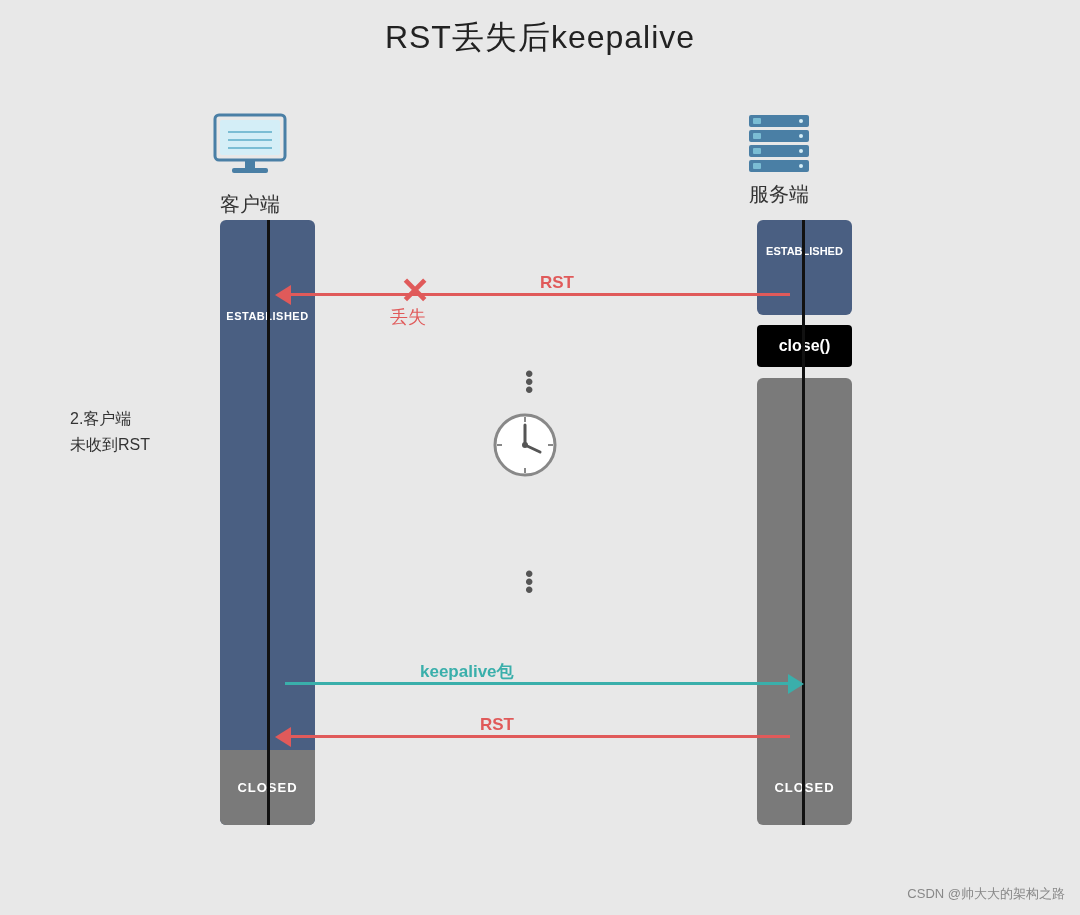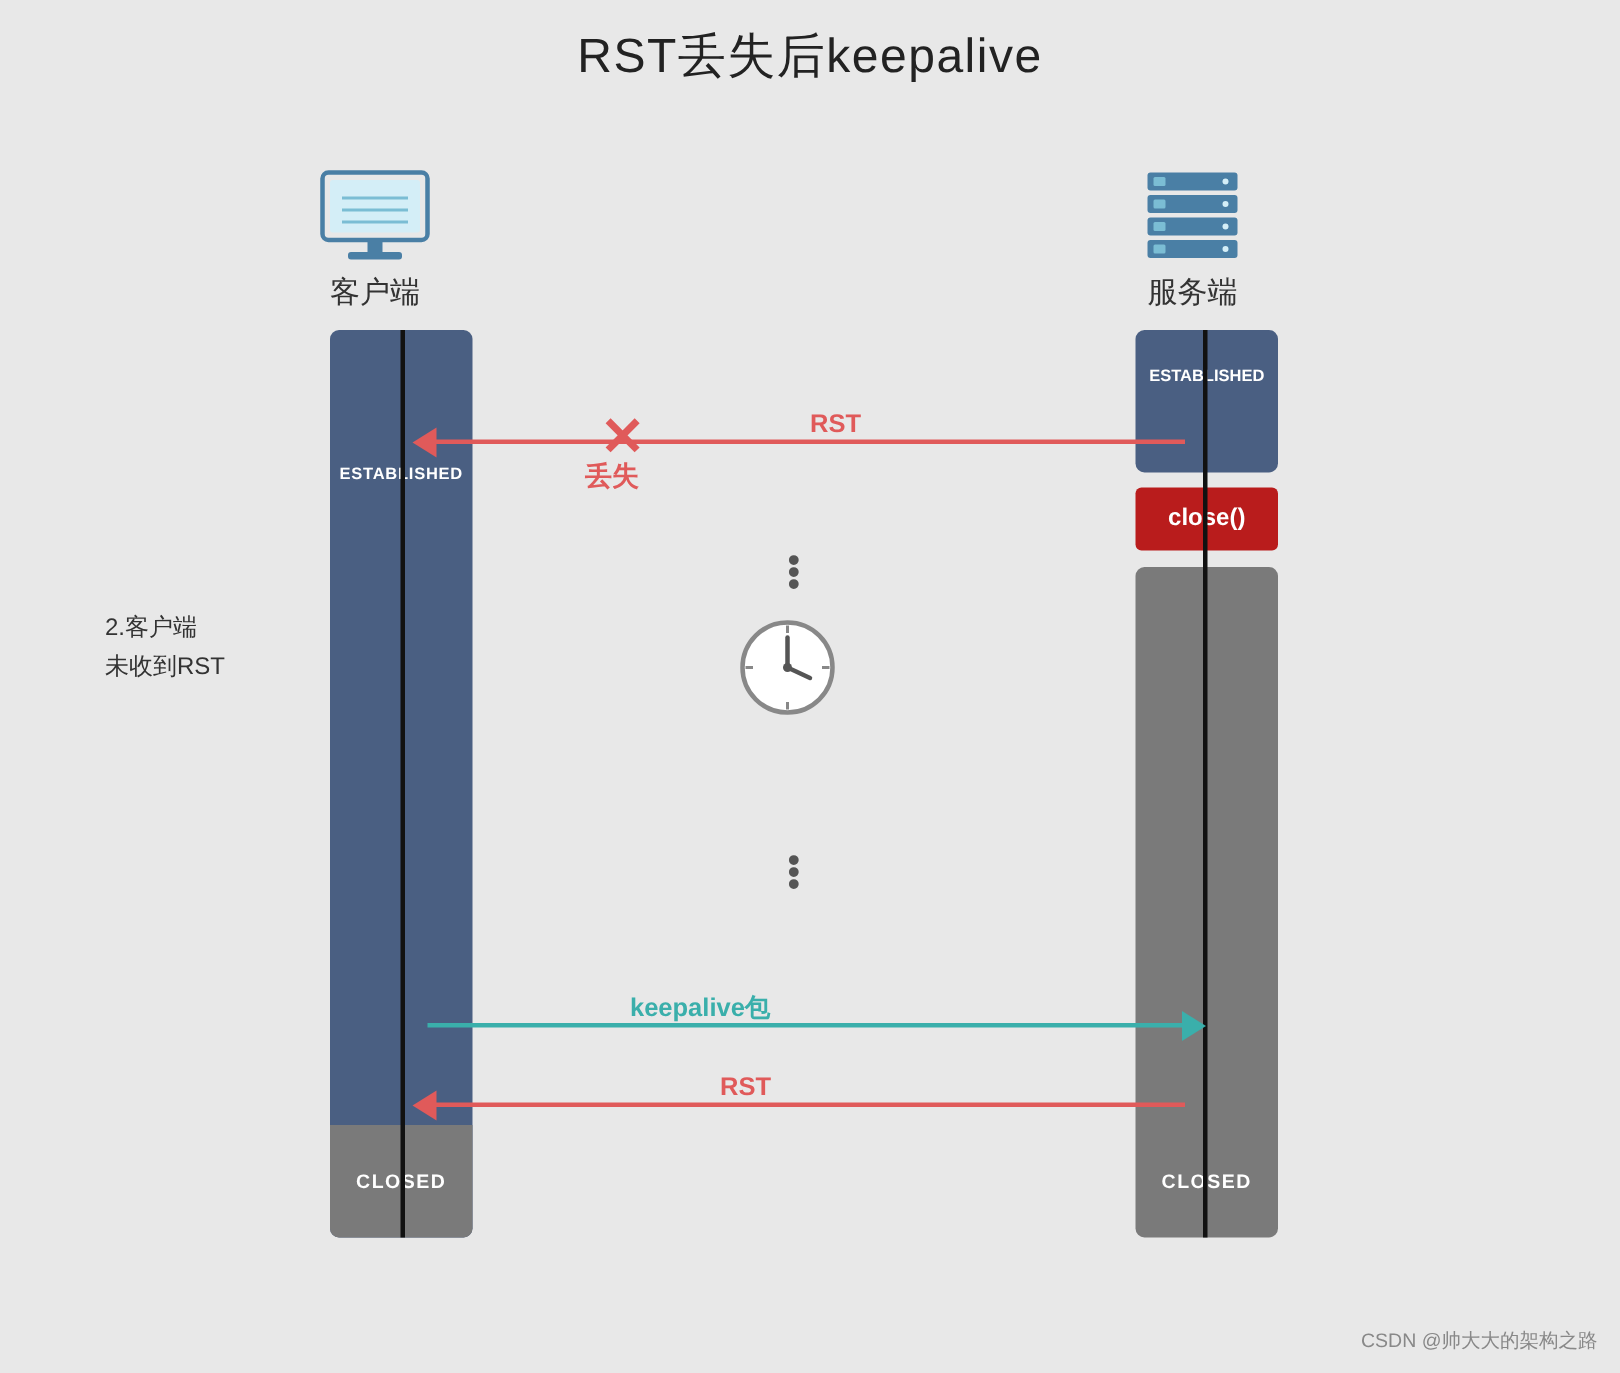--- a/index.html
+++ b/index.html
@@ -33,27 +33,27 @@
     .client-icon {
       position: absolute;
       left: 140px;
       top: 0;
       text-align: center;
       width: 100px;
     }
     .client-label {
       font-size: 20px;
       color: #333;
-      margin-top: 6px;
+      margin-top: 16px;
     }
 
     
     .server-icon {
       position: absolute;
-      right: 175px;
+      right: 191px;
       top: 0;
       text-align: center;
       width: 100px;
     }
     .server-label {
       font-size: 20px;
       color: #333;
       margin-top: 6px;
     }
 
@@ -77,21 +77,21 @@
       background: #4a5f82;
       border-radius: 6px;
     }
 
     .server-bar-close {
       position: absolute;
       right: 168px;
       top: 215px;
       width: 95px;
       height: 42px;
-      background: #b91c1c;
+      background: #000000;
       border-radius: 4px;
       display: flex;
       align-items: center;
       justify-content: center;
       color: white;
       font-size: 16px;
       font-weight: bold;
     }
 
     .server-bar-bottom {
@@ -218,21 +218,21 @@
       font-weight: bold;
     }
 
     
     .lost-label {
       position: absolute;
       top: 195px;
       left: 330px;
       color: #e05a5a;
       font-size: 18px;
-      font-weight: bold;
+      font-weight: normal;
     }
 
     
     .dots-top {
       position: absolute;
       top: 260px;
       left: 465px;
       font-size: 24px;
       color: #555;
       line-height: 8px;

